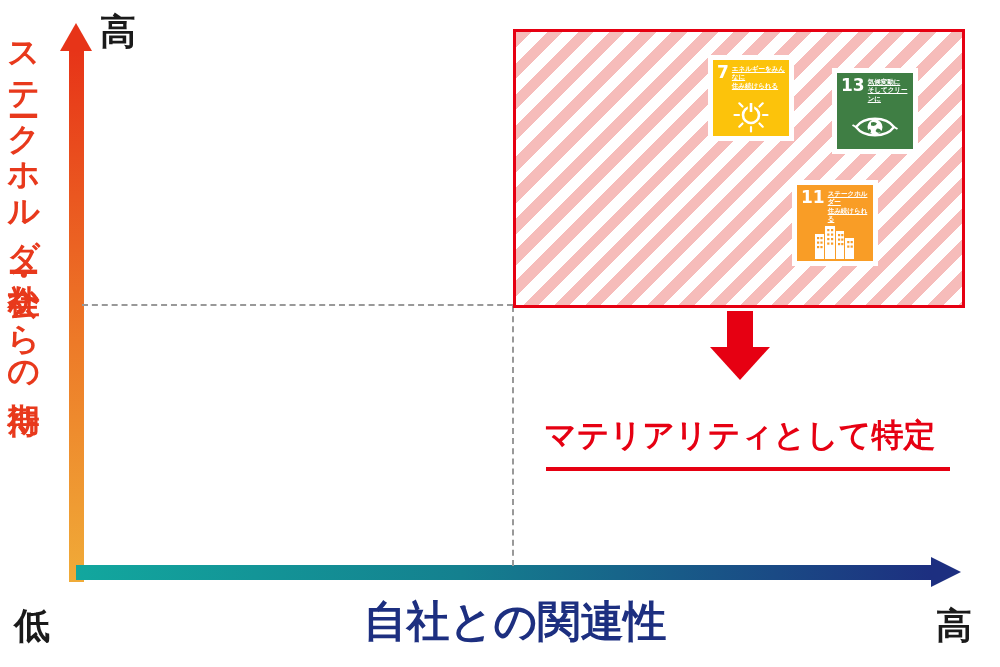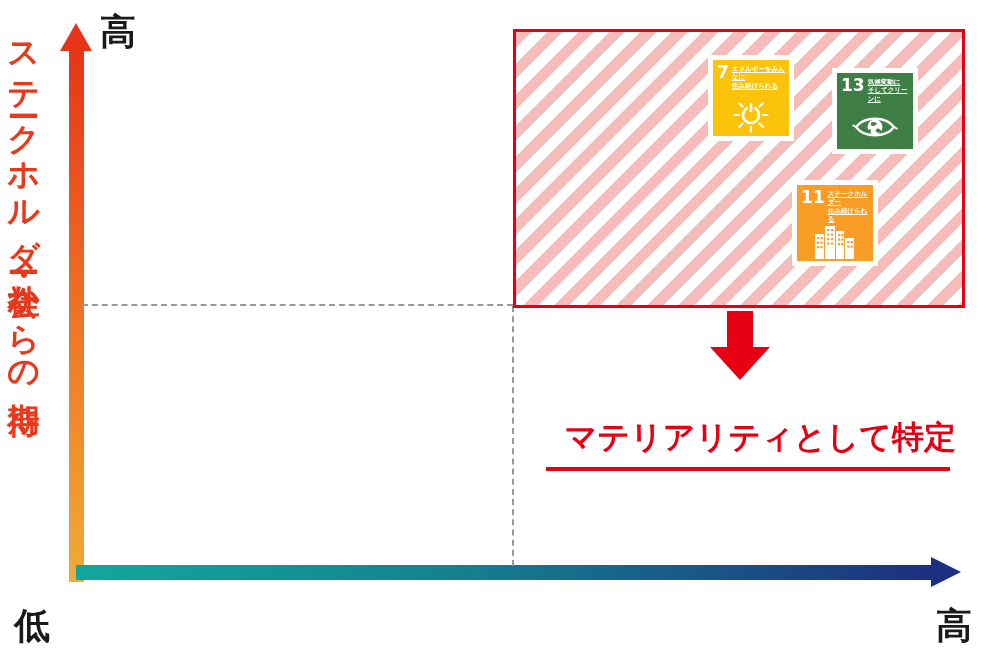--- a/index.html
+++ b/index.html
@@ -175,25 +175,26 @@
     border-right: 30px solid transparent;
     border-top: 33px solid #e60012;
   }
 
   
   .caption {
     position: absolute;
     left: 544px;
     top: 420px;
     width: 412px;
-    text-align: right;
+    text-align: left;
     font-size: 32px;
     font-weight: bold;
     color: #e60012;
     line-height: 1.1;
+    font-family: Liberation Mono, monospace;
   }
   .caption-underline {
     position: absolute;
     left: 546px;
     top: 467px;
     width: 404px;
     height: 4px;
     background: #e60012;
   }
 </style>
@@ -204,20 +205,21 @@
 
   <div class="y-axis-label">ステークホルダー・社会からの期待</div>
   <div class="y-arrow-bar"></div>
   <div class="y-arrow-head"></div>
   <div class="axis-end-label y-high">高</div>
 
   <div class="x-arrow-bar"></div>
   <div class="x-arrow-head"></div>
   <div class="axis-end-label x-low">低</div>
   <div class="axis-end-label x-high">高</div>
+  <div class="x-axis-label">自社との関連性</div>
 
   <div class="divider-h"></div>
   <div class="divider-v"></div>
 
   <div class="zone"></div>
 
   <div class="sdg sdg-7">
     <div class="head">
       <div class="num">7</div>
       <div class="ttl">

